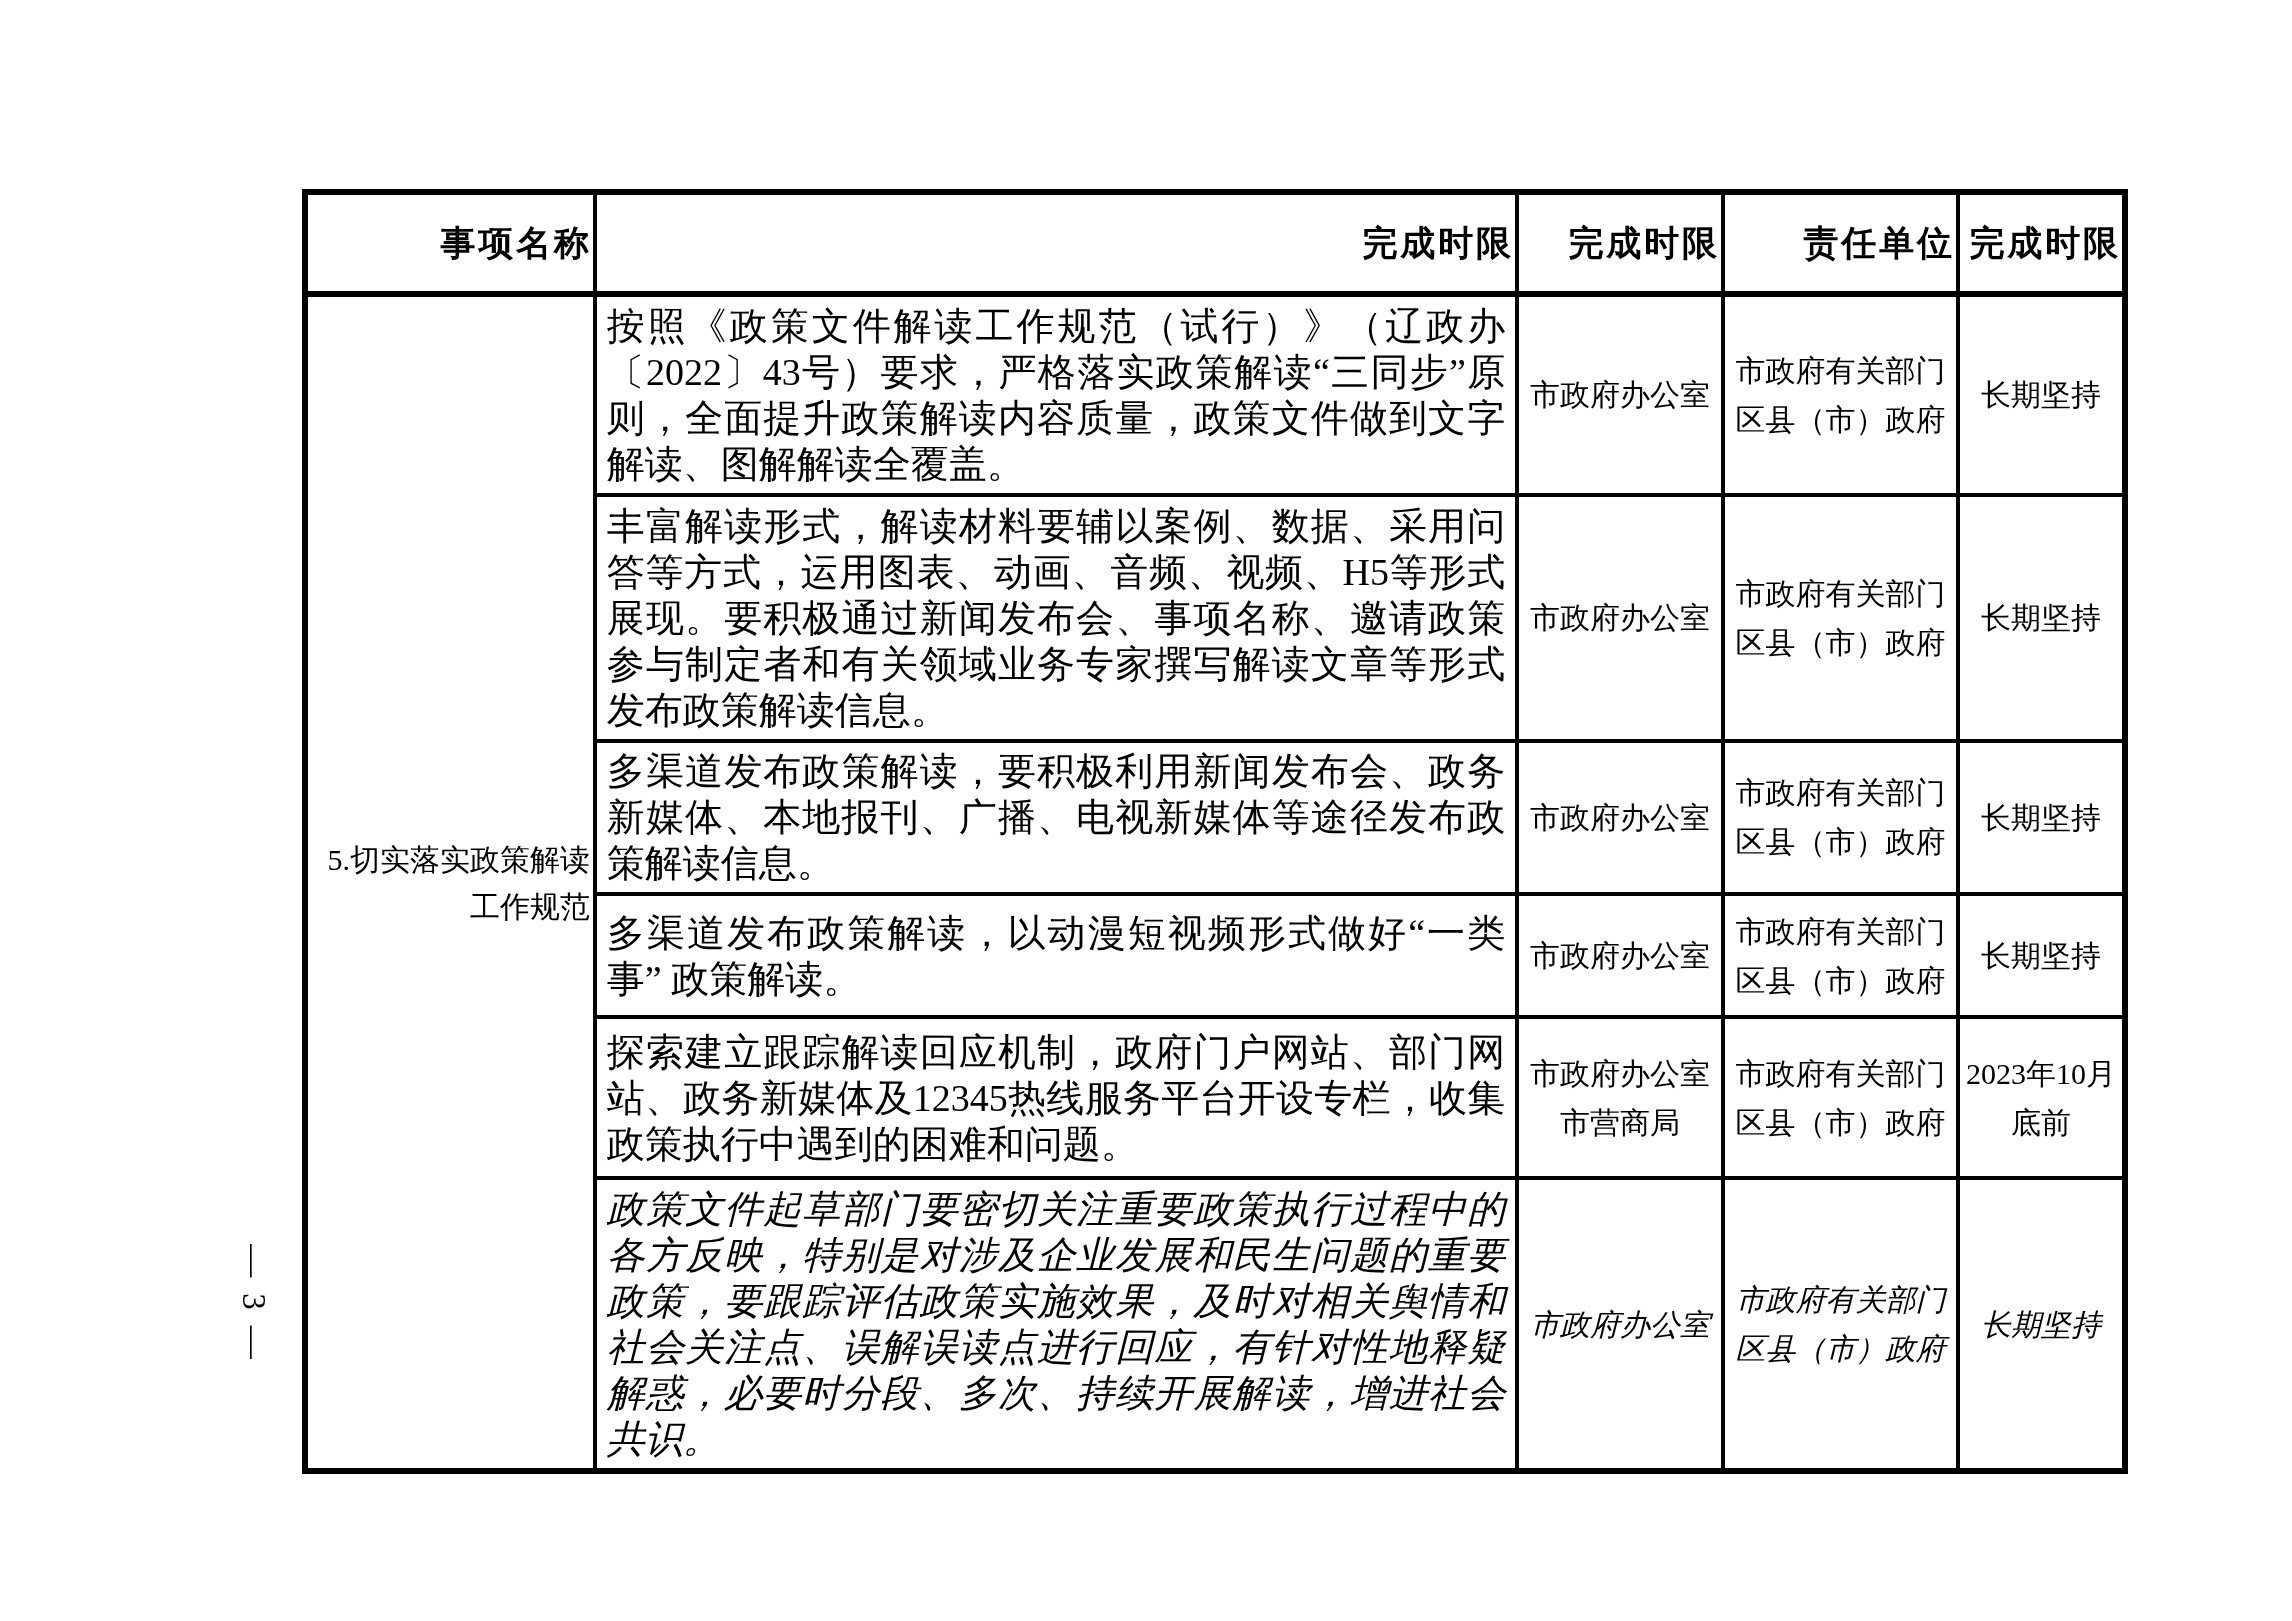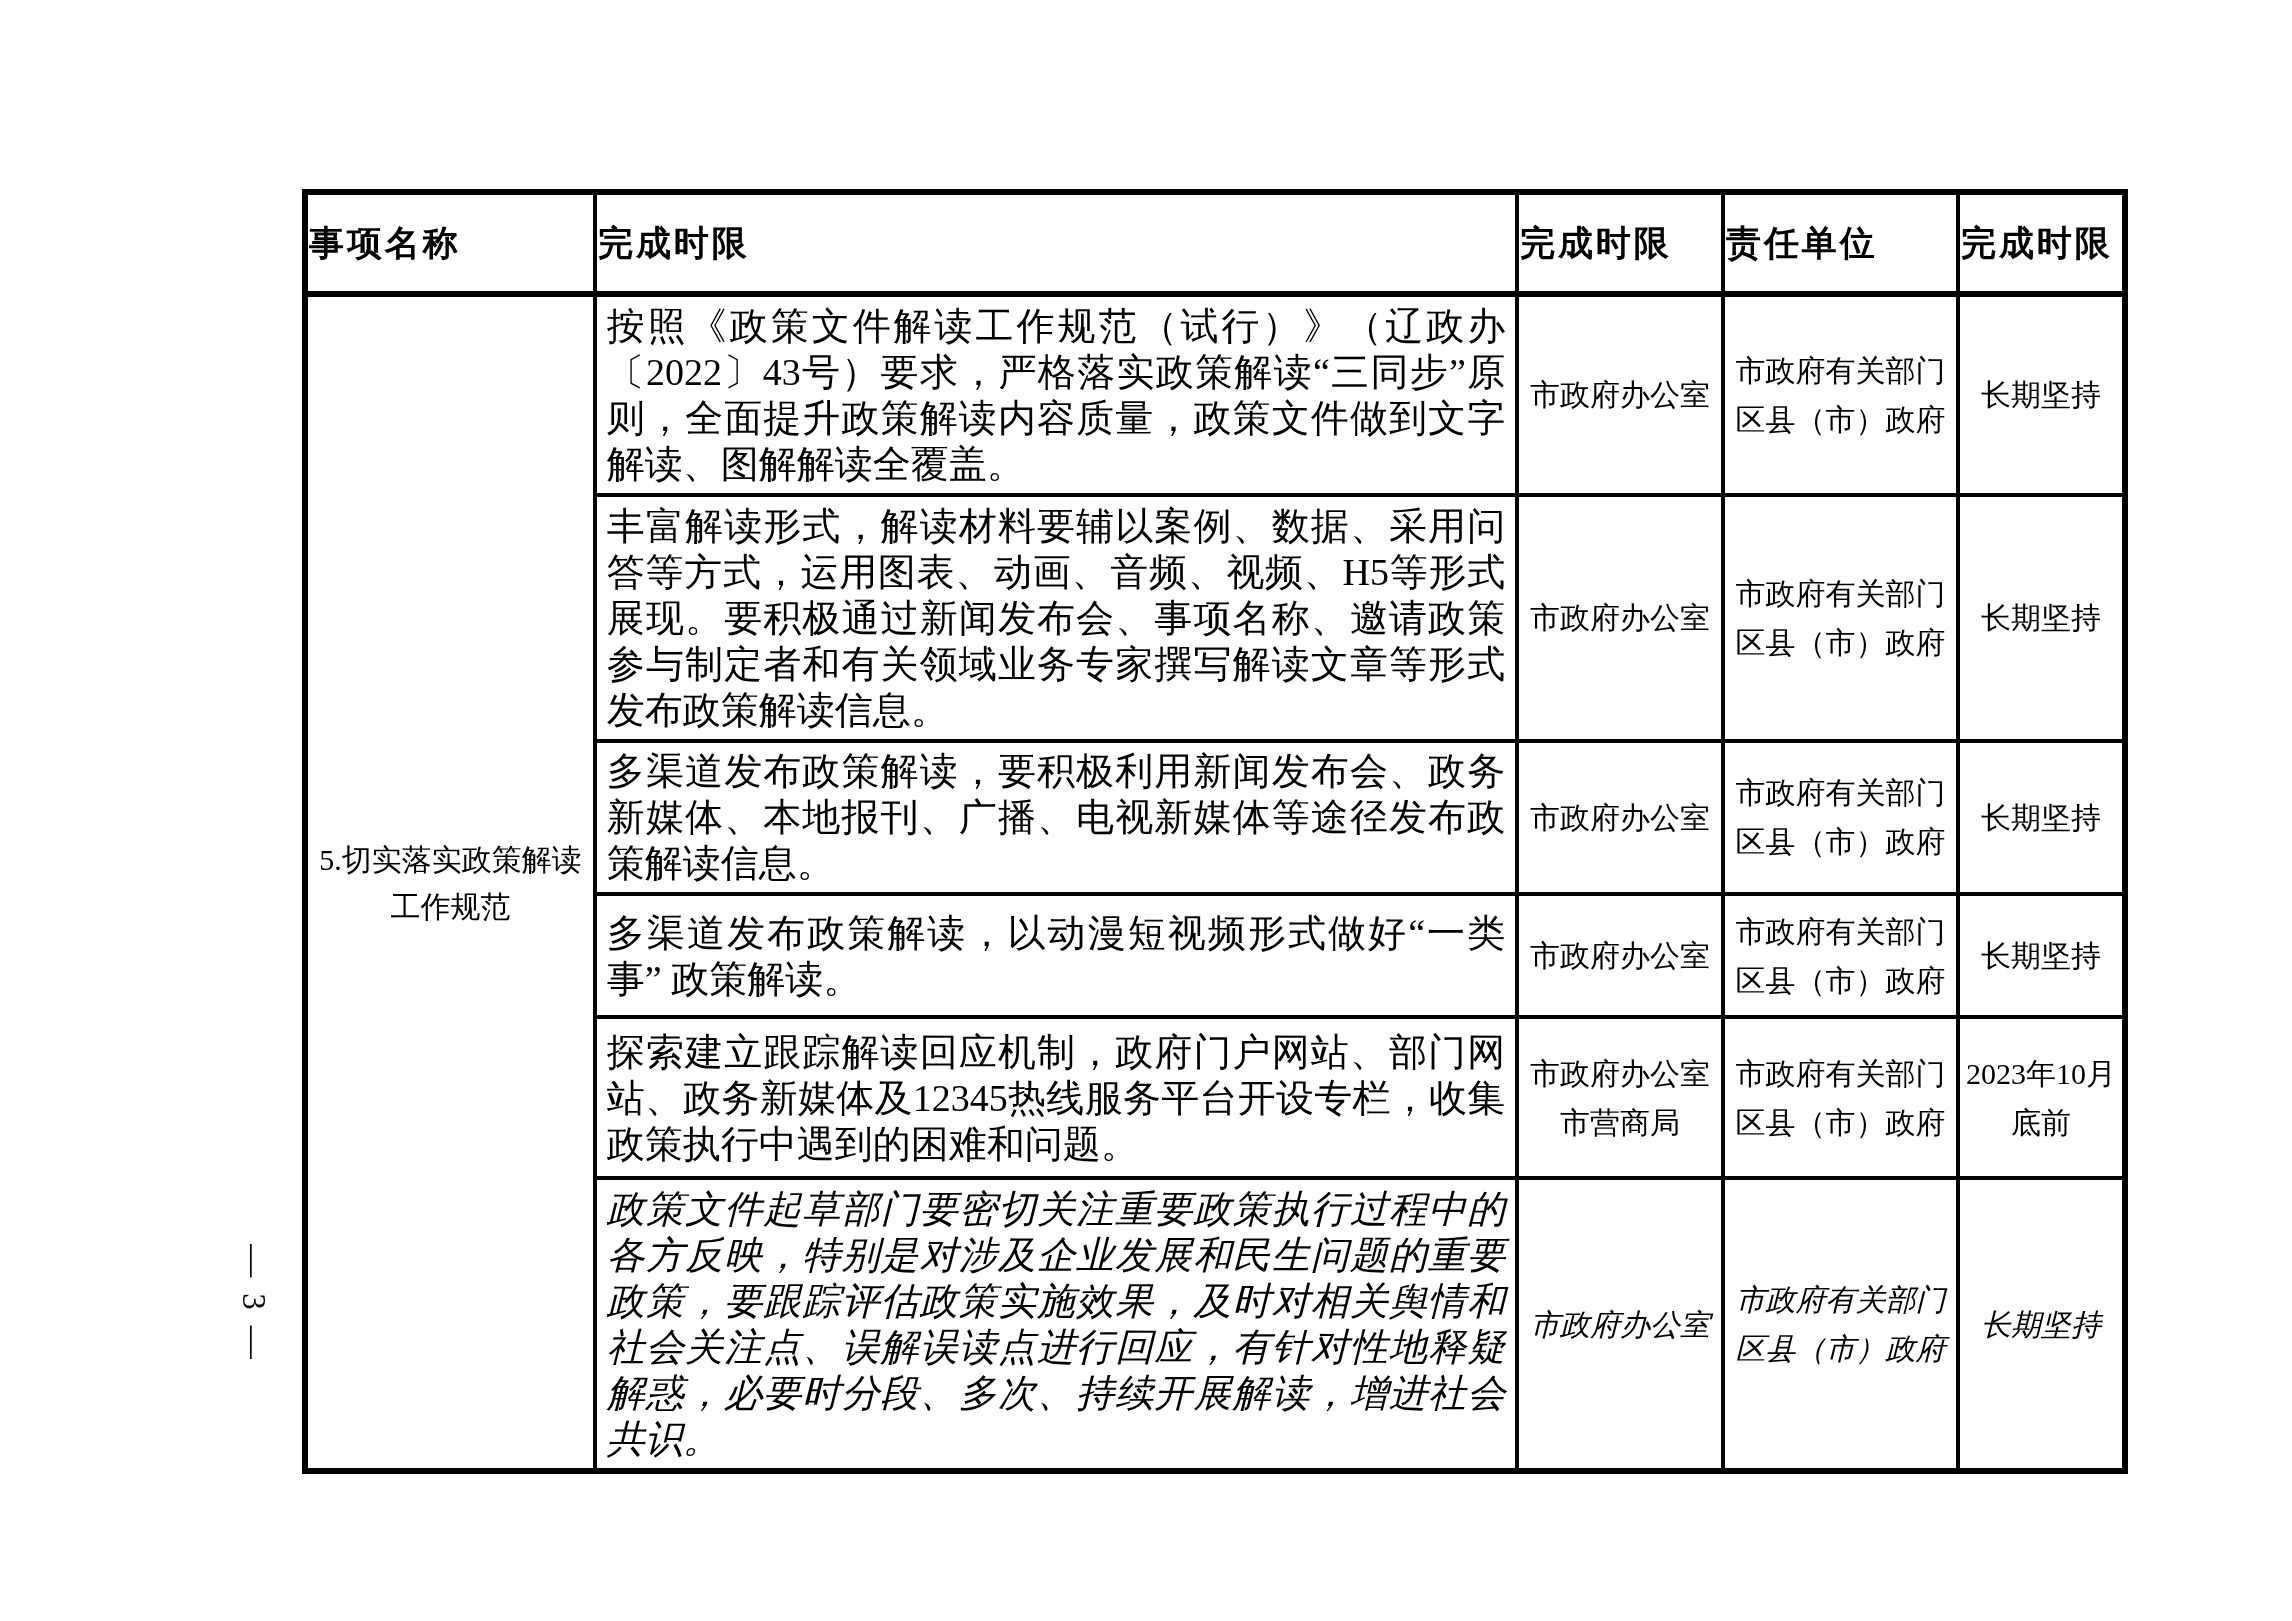--- a/index.html
+++ b/index.html
@@ -45,38 +45,38 @@
     border: 4.9px solid #000;
     vertical-align: middle;
     overflow: hidden;
   }
   table.doc thead th {
     border-bottom: 6.9px solid #000;
     font-family: "Liberation Sans", sans-serif;
     font-weight: bold;
     font-size: 35px;
     letter-spacing: 2.9px;
-    text-align: left;
+    text-align: right;
   }
 
   
   tr.hdr  { height: 102px; }
   tr.rh1  { height: 196px; }
   tr.rh2  { height: 234px; }
   tr.rh3  { height: 143px; }
   tr.rh4  { height: 123px; }
   tr.rh5  { height: 161px; }
   tr.rh6  { height: 278px; font-style: italic; }
 
   td.item {
     font-family: "Liberation Serif", serif;
     font-size: 30px;
     line-height: 47px;
     white-space: pre-line;
-    text-align: center;
+    text-align: right;
     padding: 0 2.9px;
   }
   td.task {
     font-family: "Liberation Serif", serif;
     font-size: 38px;
     line-height: 46px;
     text-align: justify;
     padding: 5.9px 9.8px;
   }
   td.unit {

